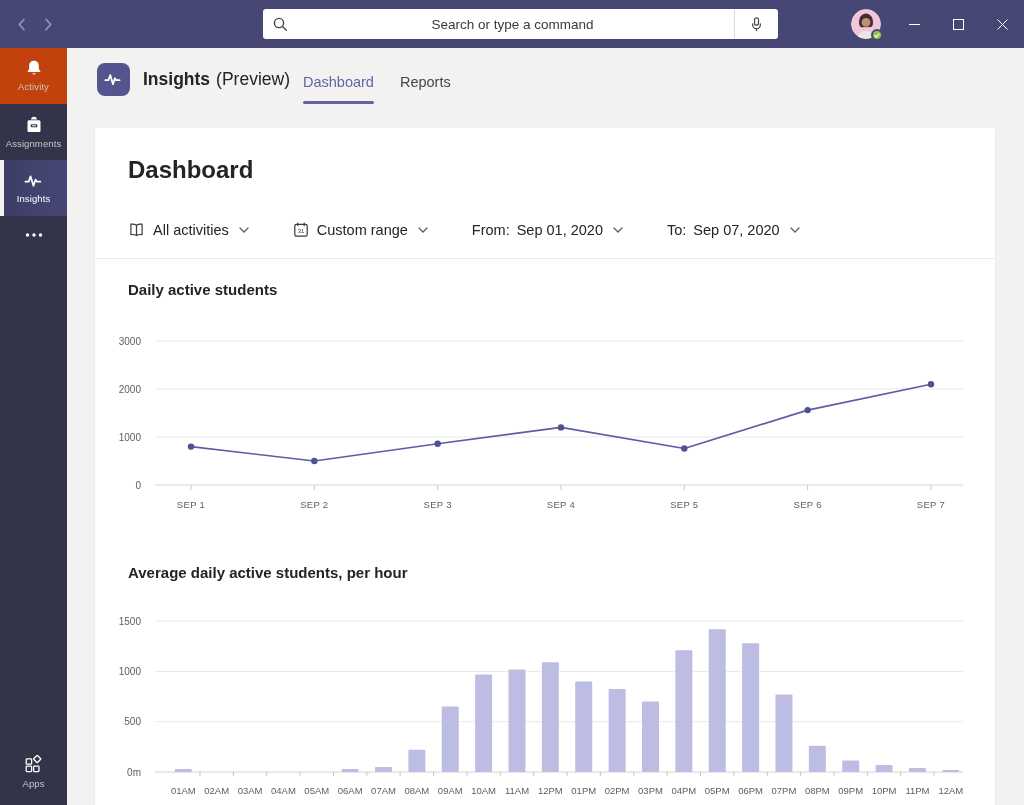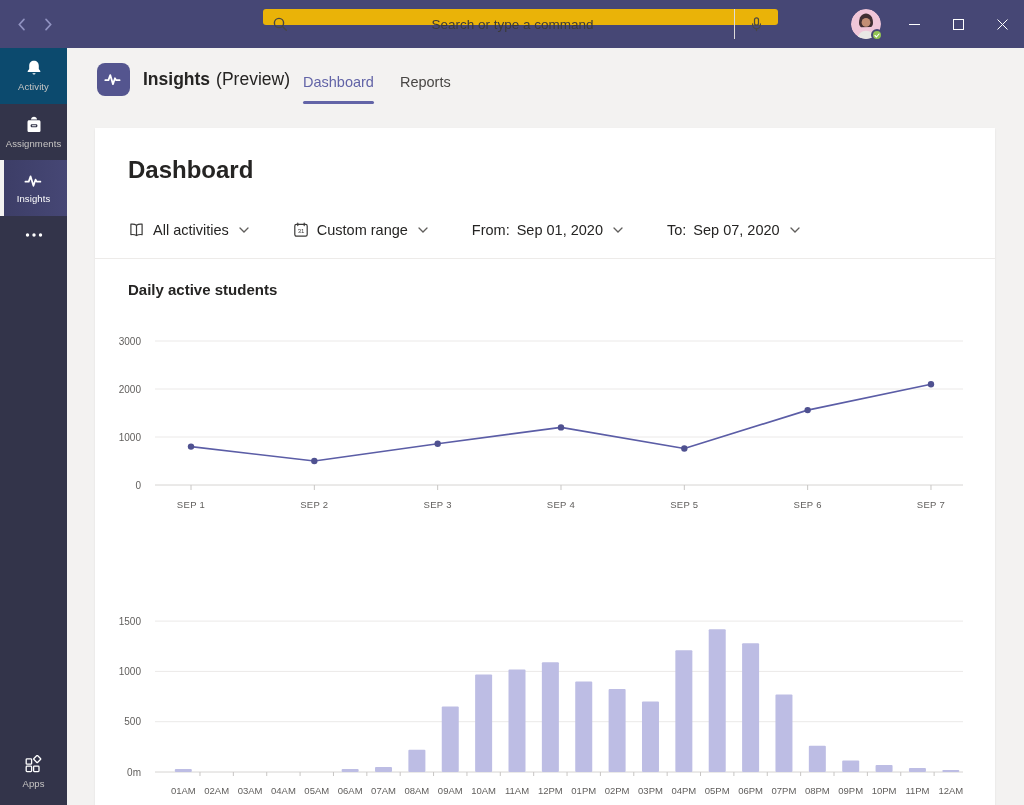--- a/index.html
+++ b/index.html
@@ -4,21 +4,21 @@
 <style>
   * { margin:0; padding:0; box-sizing:border-box; }
   html,body { width:1024px; height:805px; overflow:hidden; }
   body { font-family:"Liberation Sans", sans-serif; background:#f3f2f1; position:relative; }
 
   
   .topbar { position:absolute; top:0; left:0; width:1024px; height:48px; background:#464775; z-index:10; }
   .nav-arrows { position:absolute; left:14px; top:0; height:48px; display:flex; align-items:center; gap:13px; }
   .nav-btn { display:flex; align-items:center; justify-content:center; width:14px; height:20px; cursor:default; }
 
-  .searchbox { position:absolute; left:263px; top:9px; width:515px; height:16px; background:#eab308;
+  .searchbox { position:absolute; left:263px; top:9px; width:515px; height:30px; background:#ffffff;
                border-radius:3px; display:flex; align-items:center; }
   .searchbox input { position:absolute; left:30px; right:46px; top:0; height:30px; border:none; outline:none;
                background:transparent; text-align:center; font-size:13.5px; color:#3b3a39;
                font-family:"Liberation Sans", sans-serif; }
   .searchbox input::placeholder { color:#3b3a39; opacity:1; }
   .search-icon-wrap { position:absolute; left:9px; top:7px; }
   .mic-wrap { position:absolute; right:0; top:0; width:44px; height:30px; border-left:1px solid #dddbda;
               display:flex; align-items:center; justify-content:center; }
 
   .avatar-wrap { position:absolute; right:143px; top:9px; width:30px; height:30px; }
@@ -27,21 +27,21 @@
               background:#92c353; border:2px solid #464775; display:flex; align-items:center; justify-content:center; }
 
   .win-controls { position:absolute; right:0; top:0; height:48px; display:flex; }
   .win-btn { width:44px; height:48px; display:flex; align-items:center; justify-content:center; }
 
   
   .rail { position:absolute; left:0; top:48px; width:67px; height:757px; background:#33344a; z-index:9; }
   .rail-item { width:67px; height:56px; display:flex; flex-direction:column; align-items:center;
                justify-content:center; gap:3px; position:relative; }
   .rail-item .rlabel { font-size:9.5px; color:#c8c6c4; letter-spacing:.1px; }
-  .rail-item.hovered { background:#0c4a6e; }
+  .rail-item.hovered { background:#c2410c; }
   .rail-item.active { background:linear-gradient(90deg,#3c3d66,#464775); }
   .rail-item.active .rlabel { color:#ffffff; }
   .rail-item.active::before { content:""; position:absolute; left:0; top:0; bottom:0; width:3.5px; background:#f3f2f1; }
   .rail-more { height:38px; }
   .rail-apps { position:absolute; bottom:5px; left:0; }
 
   
   .main { position:absolute; left:67px; top:48px; width:957px; height:757px; background:#f3f2f1; overflow:hidden; }
 
   .app-header { position:relative; height:80px; }
@@ -308,20 +308,21 @@
         <polyline points="96,113.6 219.32999999999998,128 342.65999999999997,110.72 465.99,94.4 589.3199999999999,115.52 712.65,77.12 835.98,51.2" fill="none" stroke="#5b5da6" stroke-width="1.6" stroke-linejoin="round"></polyline>
         <circle cx="96" cy="113.6" r="3.2" fill="#4f5190"></circle>
         <circle cx="219.32999999999998" cy="128" r="3.2" fill="#4f5190"></circle>
         <circle cx="342.65999999999997" cy="110.72" r="3.2" fill="#4f5190"></circle>
         <circle cx="465.99" cy="94.4" r="3.2" fill="#4f5190"></circle>
         <circle cx="589.3199999999999" cy="115.52" r="3.2" fill="#4f5190"></circle>
         <circle cx="712.65" cy="77.12" r="3.2" fill="#4f5190"></circle>
         <circle cx="835.98" cy="51.2" r="3.2" fill="#4f5190"></circle>
       </svg>
 
+    <div class="section-title" id="bar-title">Average daily active students, per hour</div>
     <svg class="chart-svg" id="bar-chart" width="900" height="200">
         <line x1="60" y1="162" x2="868" y2="162" stroke="#d6d4d2" stroke-width="1"></line>
         <text x="46" y="165.5" text-anchor="end" font-size="10" fill="#605e5c">0m</text>
         <line x1="60" y1="111.7" x2="868" y2="111.7" stroke="#ebe9e8" stroke-width="1"></line>
         <text x="46" y="115.2" text-anchor="end" font-size="10" fill="#605e5c">500</text>
         <line x1="60" y1="61.400000000000006" x2="868" y2="61.400000000000006" stroke="#ebe9e8" stroke-width="1"></line>
         <text x="46" y="64.9" text-anchor="end" font-size="10" fill="#605e5c">1000</text>
         <line x1="60" y1="11.099999999999994" x2="868" y2="11.099999999999994" stroke="#ebe9e8" stroke-width="1"></line>
         <text x="46" y="14.599999999999994" text-anchor="end" font-size="10" fill="#605e5c">1500</text>
         <line x1="104.97999999999999" y1="162" x2="104.97999999999999" y2="166" stroke="#c8c6c4" stroke-width="1"></line>

